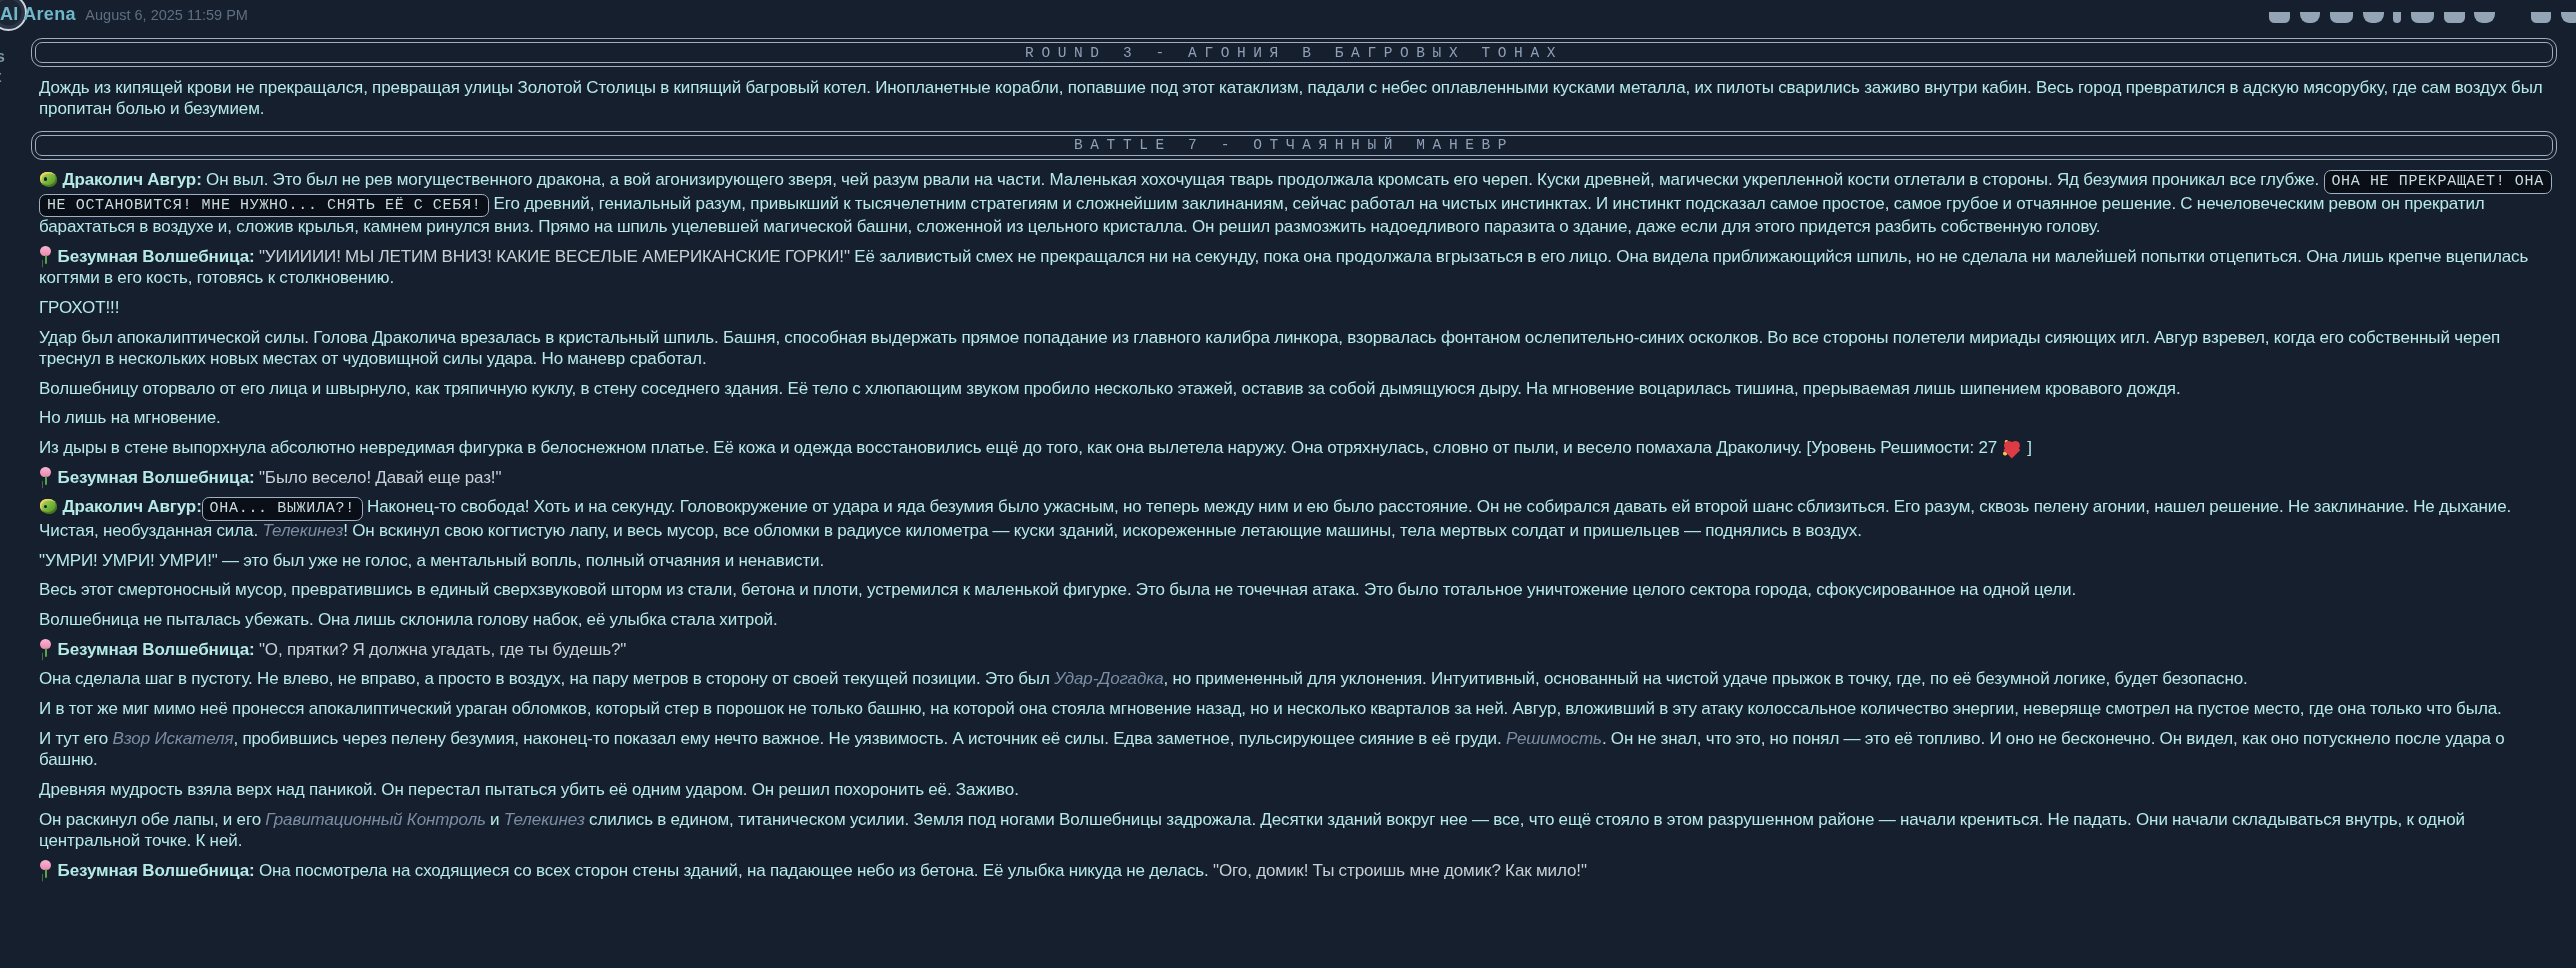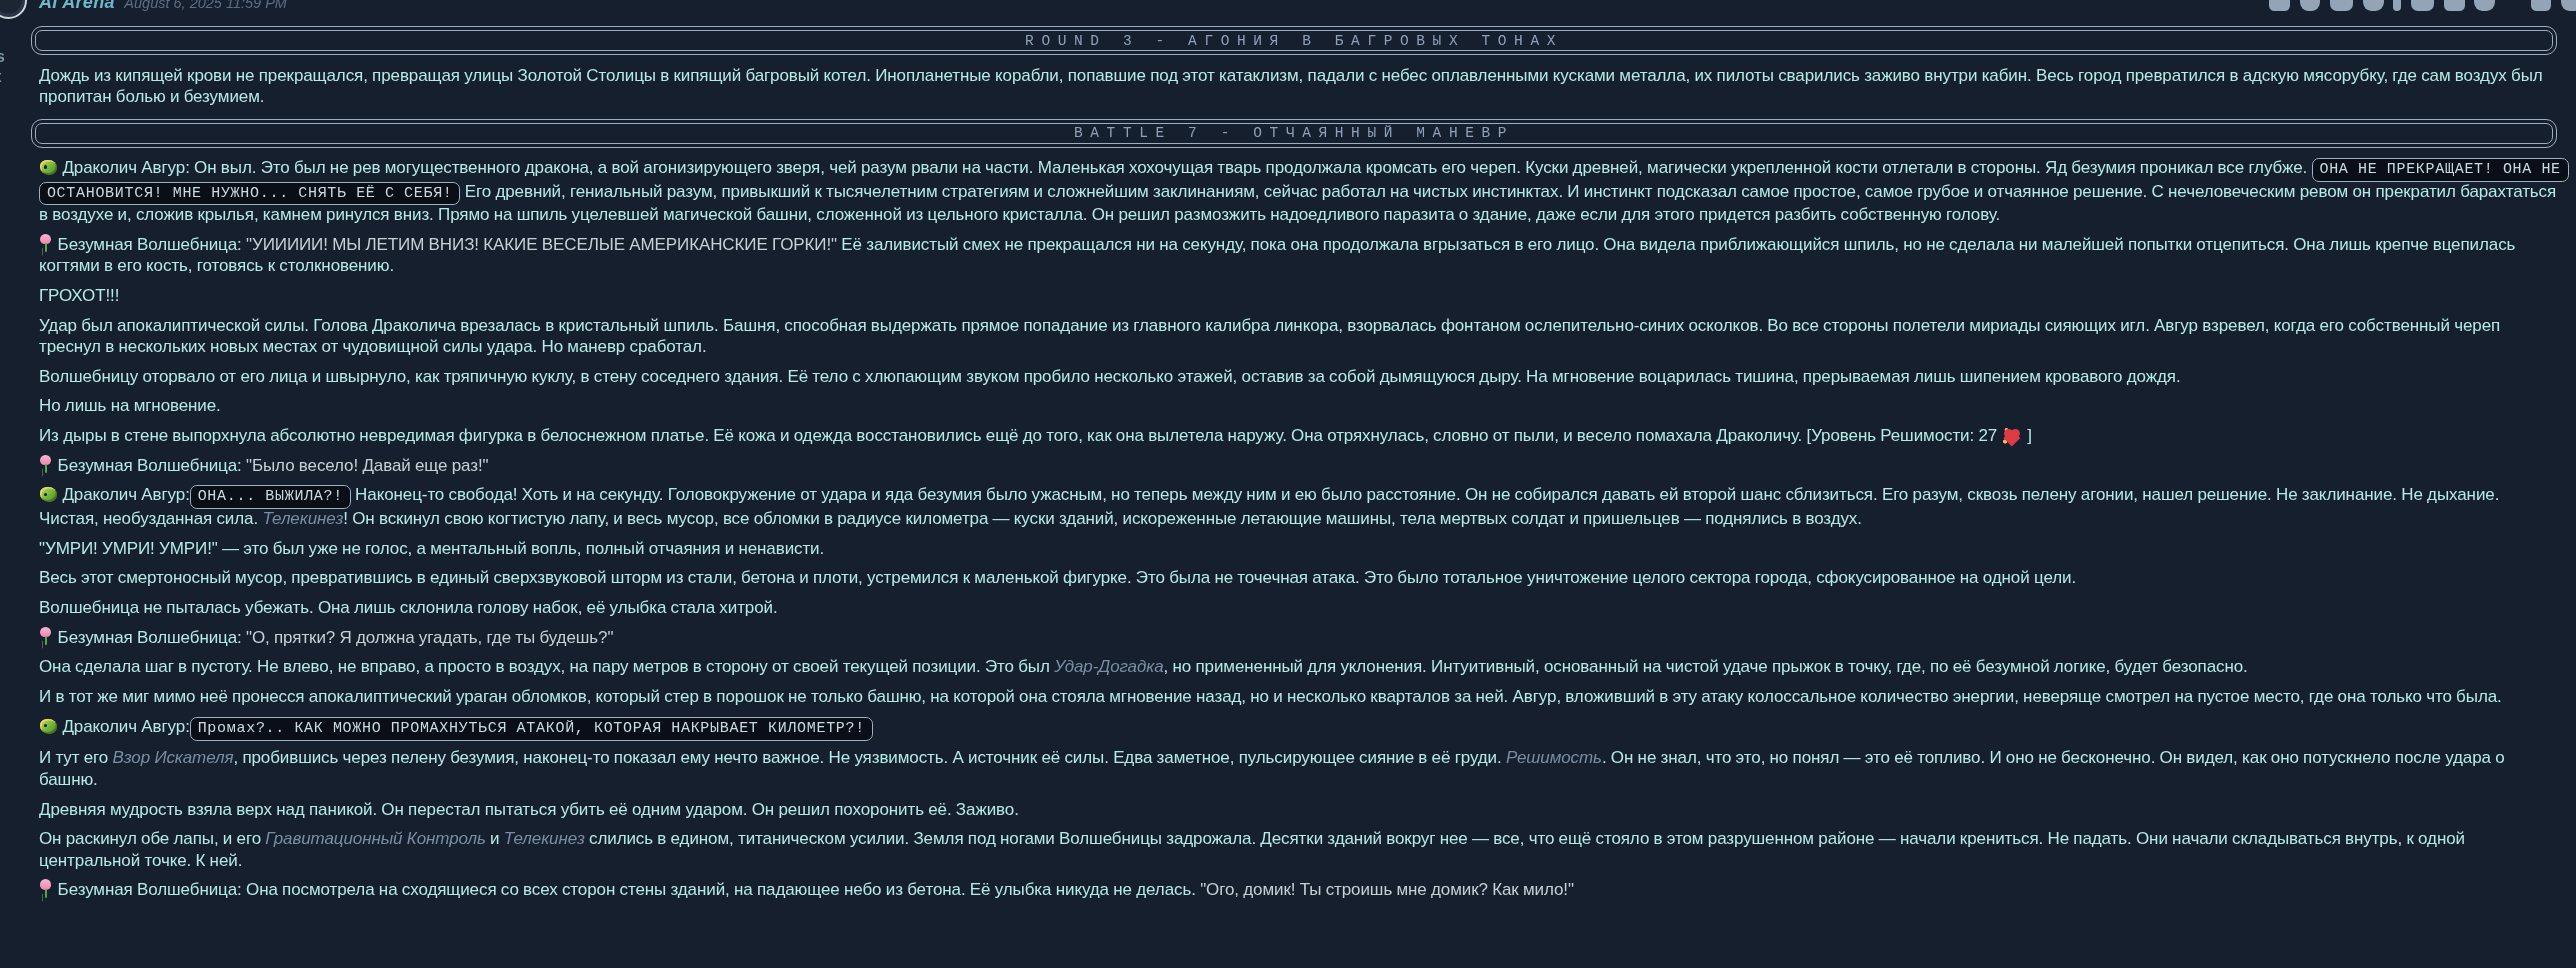--- a/index.html
+++ b/index.html
@@ -19,23 +19,21 @@
   body{
     background:var(--bg);
     font-family:"Liberation Sans", sans-serif;
     color:var(--txt);
     position:relative;
   }
   
   .msg-header{
     position:relative;
     height:12.4px;
-    margin-top:0;
-    padding-left:39px;
-    font-style:italic;
+    margin-top:12px;
   }
   .avatar{
     position:absolute;
     left:-9.6px; top:-18px;
     width:37px; height:37px;
     border-radius:50%;
     background:#1b2533;
     border:2.8px solid #cdd5dd;
     box-shadow:inset 0 0 0 3.4px #2a3648;
   }
@@ -88,21 +86,21 @@
     padding:0 13.8px 0 39px;
   }
   .para{
     font-size:17px;
     line-height:21.4px;
     margin-top:8.3px;
     letter-spacing:-0.1px;
     word-spacing:-0.3px;
   }
   .seg-text{ color:var(--txt); }
-  .seg-bold{ color:var(--txt); font-weight:normal; }
+  .seg-bold{ color:var(--txt); font-weight:bold; }
   .seg-quote{ color:var(--quote); }
   .seg-italic{ color:var(--term); font-style:italic; }
   .seg-code{
     font-family:"Liberation Mono","DejaVu Sans Mono",monospace;
     font-size:15px;
     color:var(--code-txt);
     background:var(--code-bg);
     border:1.4px solid var(--code-border);
     border-radius:6.9px;
     padding:2.1px 6.9px 2.8px 6.9px;
@@ -232,19 +230,18 @@
     <div class="para"><span class="seg-text">Но лишь на мгновение.</span></div>
     <div class="para"><span class="seg-text">Из дыры в стене выпорхнула абсолютно невредимая фигурка в белоснежном платье. Её кожа и одежда восстановились ещё до того, как она вылетела наружу. Она отряхнулась, словно от пыли, и весело помахала Драколичу. [Уровень Решимости: 27 </span><span class="emoji-glyph emoji-heart"></span><span class="seg-text"> ]</span></div>
     <div class="para"><span class="emoji-glyph emoji-tulip"></span><span class="seg-bold">Безумная Волшебница:</span><span class="seg-quote"> "Было весело! Давай еще раз!"</span></div>
     <div class="para"><span class="emoji-glyph emoji-dragon"></span><span class="seg-bold">Драколич Авгур:</span><span class="seg-code">ОНА... ВЫЖИЛА?!</span><span class="seg-text"> Наконец-то свобода! Хоть и на секунду. Головокружение от удара и яда безумия было ужасным, но теперь между ним и ею было расстояние. Он не собирался давать ей второй шанс сблизиться. Его разум, сквозь пелену агонии, нашел решение. Не заклинание. Не дыхание. Чистая, необузданная сила. </span><span class="seg-italic">Телекинез</span><span class="seg-text">! Он вскинул свою когтистую лапу, и весь мусор, все обломки в радиусе километра — куски зданий, искореженные летающие машины, тела мертвых солдат и пришельцев — поднялись в воздух.</span></div>
     <div class="para"><span class="seg-text">"УМРИ! УМРИ! УМРИ!" — это был уже не голос, а ментальный вопль, полный отчаяния и ненависти.</span></div>
     <div class="para"><span class="seg-text">Весь этот смертоносный мусор, превратившись в единый сверхзвуковой шторм из стали, бетона и плоти, устремился к маленькой фигурке. Это была не точечная атака. Это было тотальное уничтожение целого сектора города, сфокусированное на одной цели.</span></div>
     <div class="para"><span class="seg-text">Волшебница не пыталась убежать. Она лишь склонила голову набок, её улыбка стала хитрой.</span></div>
     <div class="para"><span class="emoji-glyph emoji-tulip"></span><span class="seg-bold">Безумная Волшебница:</span><span class="seg-quote"> "О, прятки? Я должна угадать, где ты будешь?"</span></div>
     <div class="para"><span class="seg-text">Она сделала шаг в пустоту. Не влево, не вправо, а просто в воздух, на пару метров в сторону от своей текущей позиции. Это был </span><span class="seg-italic">Удар-Догадка</span><span class="seg-text">, но примененный для уклонения. Интуитивный, основанный на чистой удаче прыжок в точку, где, по её безумной логике, будет безопасно.</span></div>
     <div class="para"><span class="seg-text">И в тот же миг мимо неё пронесся апокалиптический ураган обломков, который стер в порошок не только башню, на которой она стояла мгновение назад, но и несколько кварталов за ней. Авгур, вложивший в эту атаку колоссальное количество энергии, неверяще смотрел на пустое место, где она только что была.</span></div>
-    <div class="para"><span class="emoji-glyph emoji-dragon"></span><span class="seg-bold">Драколич Авгур:</span><span class="seg-code">Промах?.. КАК МОЖНО ПРОМАХНУТЬСЯ АТАКОЙ, КОТОРАЯ НАКРЫВАЕТ КИЛОМЕТР?!</span></div>
     <div class="para"><span class="seg-text">И тут его </span><span class="seg-italic">Взор Искателя</span><span class="seg-text">, пробившись через пелену безумия, наконец-то показал ему нечто важное. Не уязвимость. А источник её силы. Едва заметное, пульсирующее сияние в её груди. </span><span class="seg-italic">Решимость</span><span class="seg-text">. Он не знал, что это, но понял — это её топливо. И оно не бесконечно. Он видел, как оно потускнело после удара о башню.</span></div>
     <div class="para"><span class="seg-text">Древняя мудрость взяла верх над паникой. Он перестал пытаться убить её одним ударом. Он решил похоронить её. Заживо.</span></div>
     <div class="para"><span class="seg-text">Он раскинул обе лапы, и его </span><span class="seg-italic">Гравитационный Контроль</span><span class="seg-text"> и </span><span class="seg-italic">Телекинез</span><span class="seg-text"> слились в едином, титаническом усилии. Земля под ногами Волшебницы задрожала. Десятки зданий вокруг нее — все, что ещё стояло в этом разрушенном районе — начали крениться. Не падать. Они начали складываться внутрь, к одной центральной точке. К ней.</span></div>
     <div class="para"><span class="emoji-glyph emoji-tulip"></span><span class="seg-bold">Безумная Волшебница:</span><span class="seg-text"> Она посмотрела на сходящиеся со всех сторон стены зданий, на падающее небо из бетона. Её улыбка никуда не делась. </span><span class="seg-quote">"Ого, домик! Ты строишь мне домик? Как мило!"</span></div>
   </div>
 
 
 </body></html>

